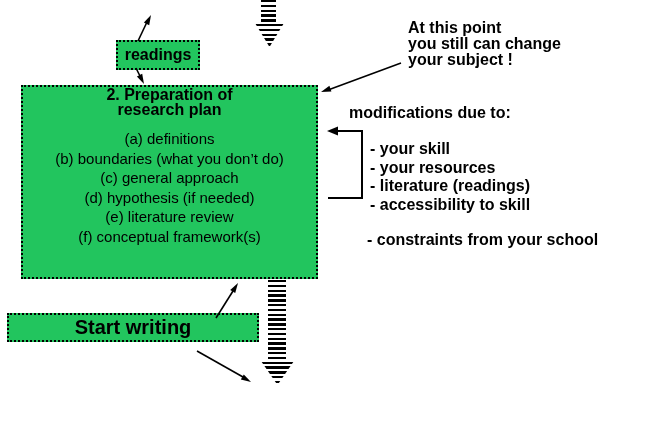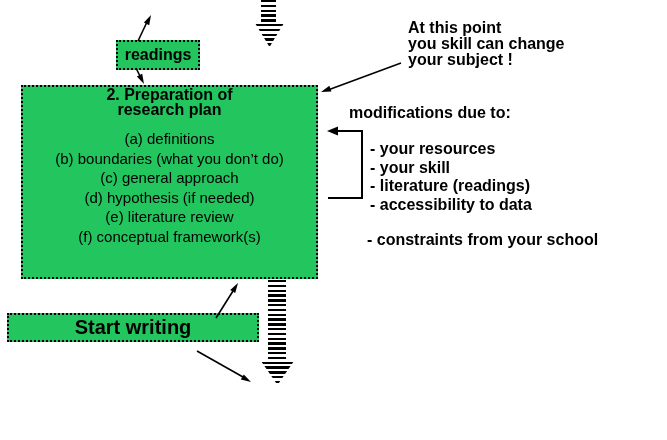--- a/index.html
+++ b/index.html
@@ -64,30 +64,30 @@
       <div>(f) conceptual framework(s)</div>
     </div>
   </div>
 
   <div class="dotted-box" id="start-box">
     <span>Start writing</span>
   </div>
 
   <div class="txt" id="change-note">
     <div>At this point</div>
-    <div>you skill can change</div>
+    <div>you still can change</div>
     <div>your subject !</div>
   </div>
 
   <div class="txt" id="mods-heading">modifications due to:</div>
   <div class="txt" id="mod-list">
+    <div>- your skill</div>
     <div>- your resources</div>
-    <div>- your skill</div>
     <div>- literature (readings)</div>
-    <div>- accessibility to data</div>
+    <div>- accessibility to skill</div>
   </div>
   <div class="txt" id="constraints-item">- constraints from your school</div>
 
   <div class="stripe-arrow" id="stripe-arrow-top"></div>
   <div class="stripe-arrow" id="stripe-arrow-bottom"></div>
 
   <svg id="arrow-overlay" width="667" height="440" viewBox="0 0 667 440">
     <g>
       <line class="thin-line" x1="138" y1="41" x2="147" y2="22"></line>
       <polygon class="head" points="151,15 149.2,25.3 143.9,22.6"></polygon>

